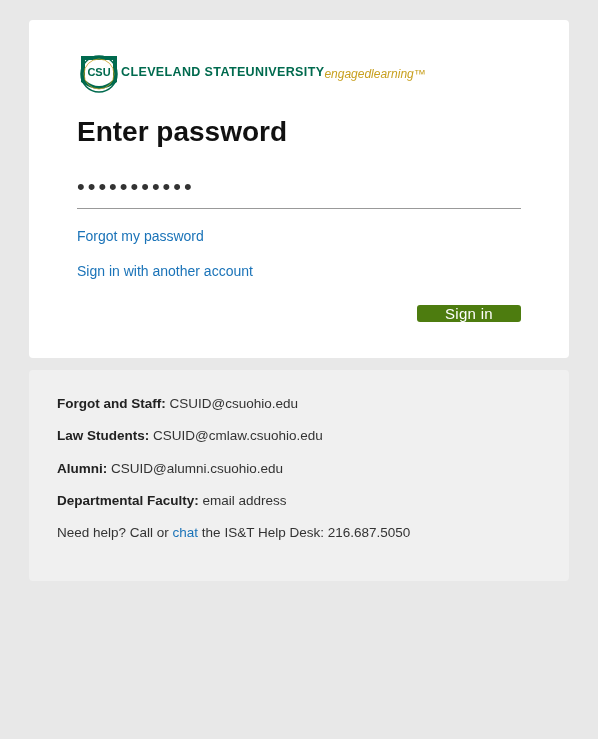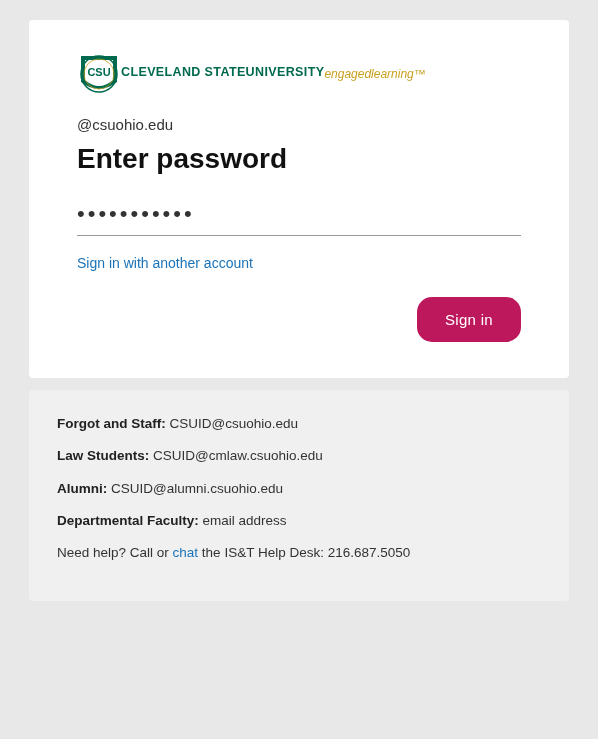--- a/index.html
+++ b/index.html
@@ -110,27 +110,27 @@
       margin-bottom: 8px;
     }
 
     .sign-in-row {
       display: flex;
       justify-content: flex-end;
       margin-top: 18px;
     }
 
     .sign-in-btn {
-      background: #be185d;
+      background: #4d7c0f;
       color: #fff;
       border: none;
-      border-radius: 15px;
+      border-radius: 3px;
       font-size: 15px;
       font-weight: 500;
-      padding: 14px 28px;
+      padding: 0 28px;
       cursor: pointer;
       letter-spacing: 0.02em;
     }
 
     .info-section {
       background: #f0f0f0;
       width: 540px;
       border-radius: 4px;
       margin-top: 12px;
       padding: 24px 28px 24px 28px;
@@ -183,29 +183,31 @@
         <circle cx="22" cy="22" r="18" fill="none" stroke="#006a4e" stroke-width="1.5"></circle>
         <circle cx="22" cy="22" r="15" fill="none" stroke="#c8a020" stroke-width="0.8"></circle>
       </svg>
       <div class="logo-text-block">
         <span class="logo-university-name">CLEVELAND STATE</span>
         <span class="logo-university-name">UNIVERSITY</span>
         <span class="logo-tagline">engagedlearning™</span>
       </div>
     </div>
 
-    <div class="email-display">@csuohio.edu</div>
 
     <h1 class="page-title">Enter password</h1>
 
     <div class="password-field-wrapper">
       <input class="password-input" type="password" value="password123" placeholder="Password" style="">
     </div>
 
     <div class="link-row">
+      <a class="link-item" href="#">Forgot my password</a>
+    </div>
+    <div class="link-row">
       <a class="link-item" href="#">Sign in with another account</a>
     </div>
 
     <div class="sign-in-row">
       <button class="sign-in-btn">Sign in</button>
     </div>
 
   </div>
 
   <div class="info-section">

